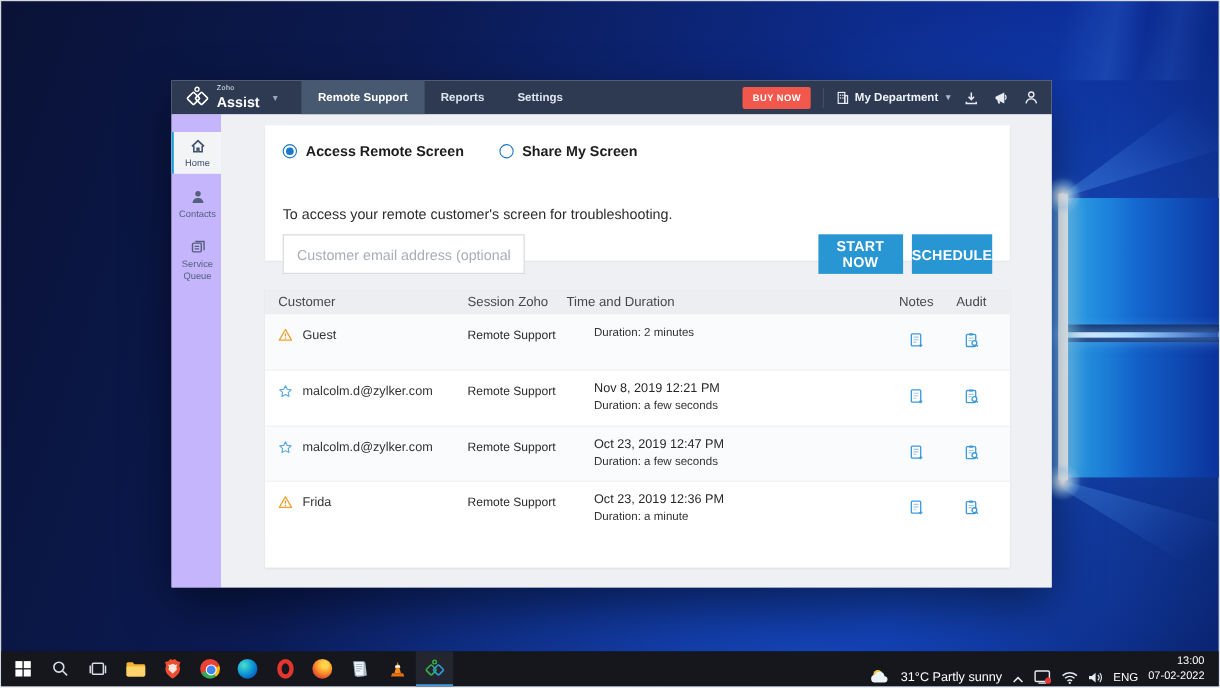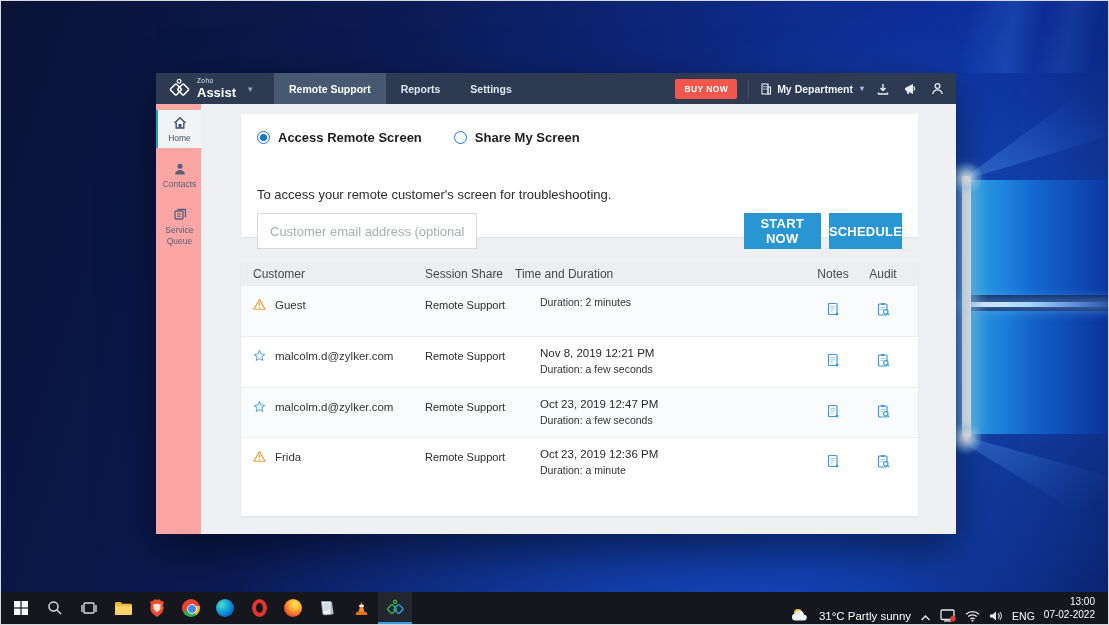--- a/index.html
+++ b/index.html
@@ -59,21 +59,21 @@
   .buy-now{background:#f1584b; color:#fff; border:none; font-size:8.5px; font-weight:bold;
     letter-spacing:.4px; padding:5px 9px; border-radius:2px; font-family:inherit;}
   .nav-sep{width:1px; height:18px; background:#46536b;}
   .dept{display:flex; align-items:center; gap:5px; font-size:10.5px; font-weight:600; color:#f0f3f8;}
   .dept .caret{font-size:8px; color:#aeb9cc; margin-left:2px;}
   .nav-icon{width:16px; height:16px; display:flex; align-items:center; justify-content:center;}
 
   .window-body{flex:1; display:flex; min-height:0;}
 
   
-  .side-nav{flex:0 0 45px; background:#fca5a5; padding-top:6px; display:flex; flex-direction:column;}
+  .side-nav{flex:0 0 45px; background:#c4b5fd; padding-top:16px; display:flex; flex-direction:column;}
   .side-item{display:flex; flex-direction:column; align-items:center; gap:3px;
     padding:6px 1px 5px; margin-bottom:8px; border-left:2px solid transparent;
     color:#55617a; font-size:8.5px; text-align:center; line-height:1.2; cursor:default;}
   .side-item.active{background:#f3f4f6; border-left-color:#1e9dd8; color:#3d4e6c;}
   .side-item svg{width:14px; height:14px;}
 
   
   .main{flex:1; background:#eef0f3; padding:10px 38px 0 40px; overflow:hidden;}
   .card{background:#fff; box-shadow:0 1px 2px rgba(40,50,70,.08);}
 
@@ -258,21 +258,21 @@
             <span style="width:0;"></span>
             <button class="btn start" style="margin-left:251px;">START NOW</button>
             <button class="btn schedule">SCHEDULE</button>
           </div>
         </div>
 
         <div class="card history">
 
           <div class="tgrid table-header">
             <div>Customer</div>
-            <div>Session Share</div>
+            <div>Session Zoho</div>
             <div>Time and Duration</div>
             <div class="th-center">Notes</div>
             <div class="th-center">Audit</div>
           </div>
 
           <div class="tgrid trow">
             <div class="c-customer">
               <svg viewBox="0 0 14 13">
                   <path d="M7 1.2L13 11.6H1z" fill="none" stroke="#f0a033" stroke-width="1.3" stroke-linejoin="round"></path>
                   <path d="M7 4.8v3.2" stroke="#f0a033" stroke-width="1.3"></path>

